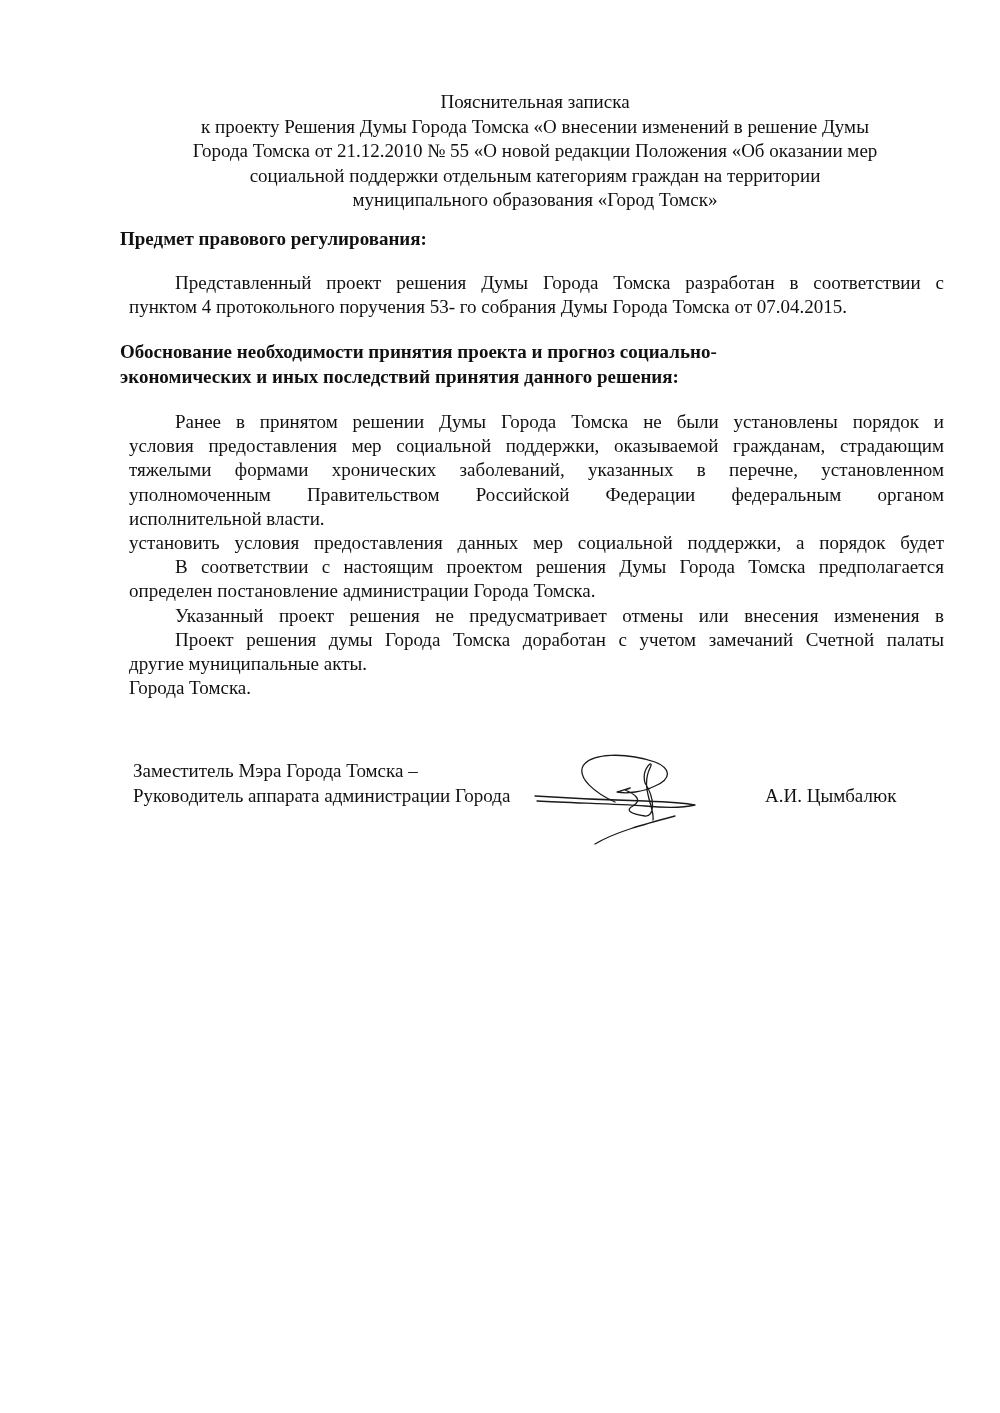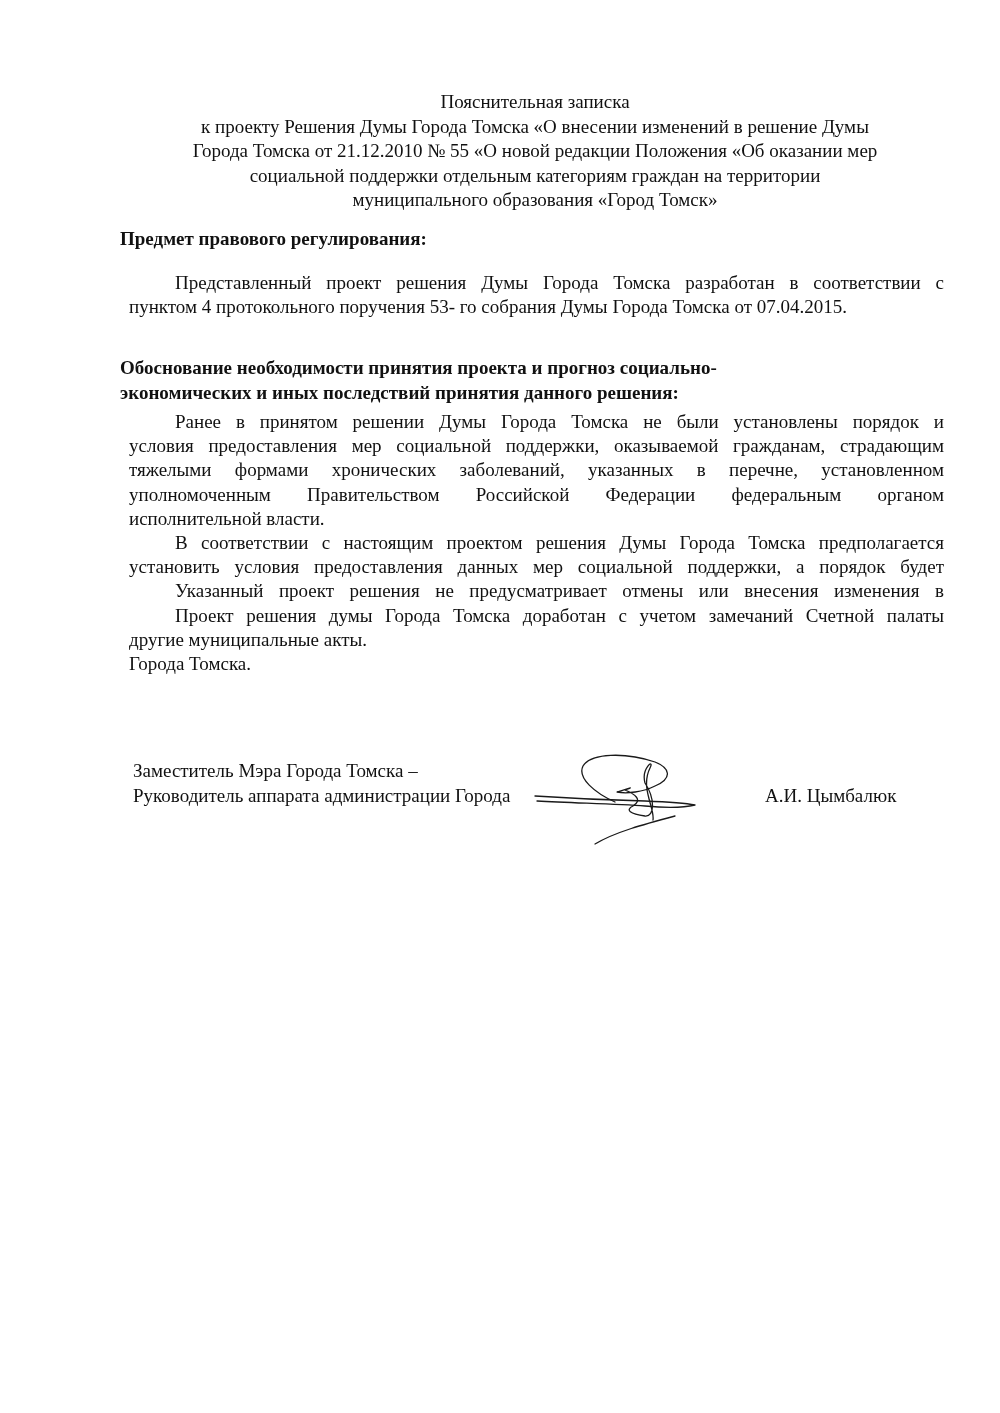--- a/index.html
+++ b/index.html
@@ -35,21 +35,21 @@
     }
     .title-block div { white-space: nowrap; }
     .section-heading {
       position: absolute;
       font-weight: bold;
       font-size: 19px;
       line-height: 24.5px;
       white-space: nowrap;
     }
     .h1 { left: 120px; width: 830px; top: 227px; }
-    .h2 { left: 120px; width: 830px; top: 356px; }
+    .h2 { left: 120px; width: 830px; top: 340px; }
     .body-text {
       position: absolute;
       left: 129px;
       width: 815px;
       font-size: 19px;
       line-height: 24.2px;
       text-align: justify;
     }
     .line {
       display: block;
@@ -110,22 +110,23 @@
     <div>Обоснование необходимости принятия проекта и прогноз социально-</div>
     <div>экономических и иных последствий принятия данного решения:</div>
   </div>
 
   <div class="body-text p2">
     <span class="line indent">Ранее в принятом решении Думы Города Томска не были установлены порядок  и</span>
     <span class="line">условия предоставления мер социальной поддержки, оказываемой гражданам, страдающим</span>
     <span class="line">тяжелыми формами хронических заболеваний, указанных в перечне, установленном</span>
     <span class="line">уполномоченным Правительством Российской Федерации федеральным органом</span>
     <span class="line last">исполнительной власти.</span>
+    <span class="line">установить условия предоставления данных мер социальной поддержки, а порядок будет</span>
     <span class="line indent">В соответствии с настоящим проектом решения Думы Города Томска предполагается</span>
-    <span class="line">установить условия предоставления данных мер социальной поддержки, а порядок будет</span>
+    <span class="line last">определен постановление администрации Города Томска.</span>
     <span class="line indent">Указанный проект решения не предусматривает отмены или внесения изменения в</span>
     <span class="line indent">Проект решения думы Города Томска доработан с учетом замечаний Счетной палаты</span>
     <span class="line last">другие муниципальные акты.</span>
     <span class="line last">Города Томска.</span>
   </div>
 
   <div class="signature-block">
     <div class="sig-line">Заместитель Мэра Города Томска –</div>
     <div class="sig-line">Руководитель аппарата администрации Города</div>
     <div class="sig-name">А.И. Цымбалюк</div>

